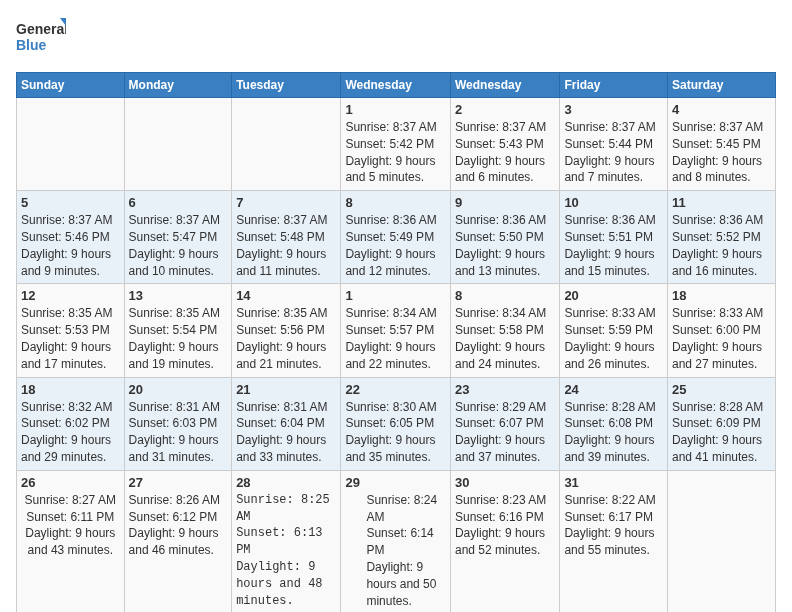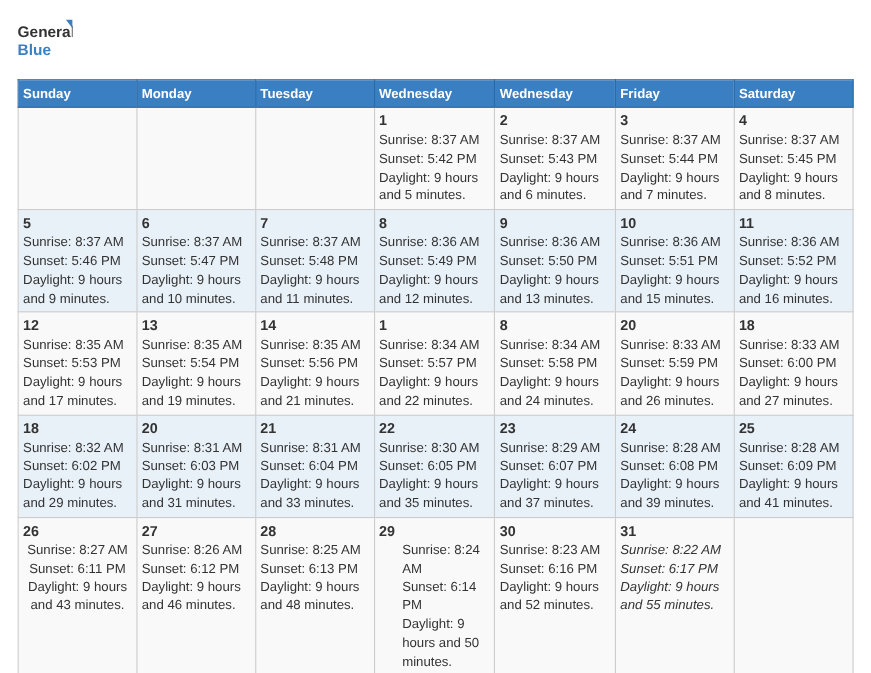--- a/index.html
+++ b/index.html
@@ -278,39 +278,39 @@
 Daylight: 9 hours and 43 minutes.</div>
           </td>
           <td>
             <span class="day-number">27</span>
             <div class="day-info" style="white-space: pre-line;">Sunrise: 8:26 AM
 Sunset: 6:12 PM
 Daylight: 9 hours and 46 minutes.</div>
           </td>
           <td>
             <span class="day-number">28</span>
-            <div class="day-info" style="white-space: pre-line;">Sunrise: 8:25 AM
+            <div class="day-info" style="white-space: pre-line; font-family: Liberation Mono, monospace;">Sunrise: 8:25 AM
 Sunset: 6:13 PM
 Daylight: 9 hours and 48 minutes.</div>
           </td>
           <td>
             <span class="day-number">29</span>
             <div class="day-info" style="white-space: pre-line; margin-left: 21px;">Sunrise: 8:24 AM
 Sunset: 6:14 PM
 Daylight: 9 hours and 50 minutes.</div>
           </td>
           <td>
             <span class="day-number">30</span>
             <div class="day-info" style="white-space: pre-line;">Sunrise: 8:23 AM
 Sunset: 6:16 PM
 Daylight: 9 hours and 52 minutes.</div>
           </td>
           <td>
             <span class="day-number">31</span>
-            <div class="day-info" style="white-space: pre-line; font-style: italic;">Sunrise: 8:22 AM
+            <div class="day-info" style="white-space: pre-line;">Sunrise: 8:22 AM
 Sunset: 6:17 PM
 Daylight: 9 hours and 55 minutes.</div>
           </td>
           <td class="empty-cell"></td>
         </tr>
       </tbody>
   </table>
 </div>
 
 </body></html>

